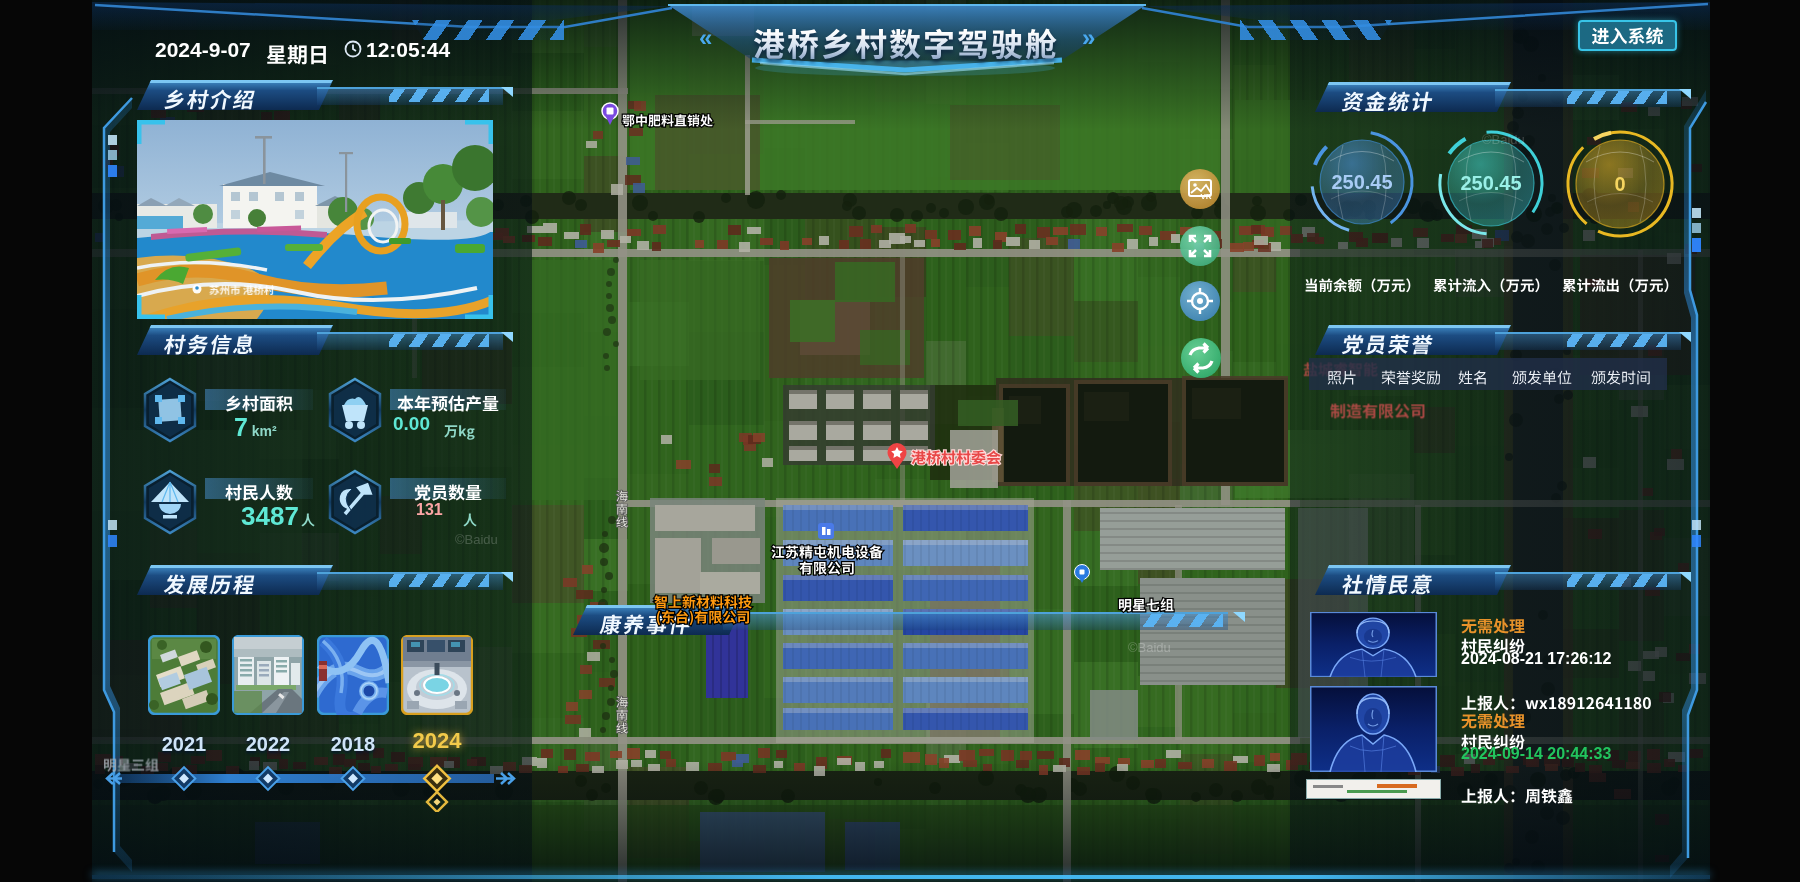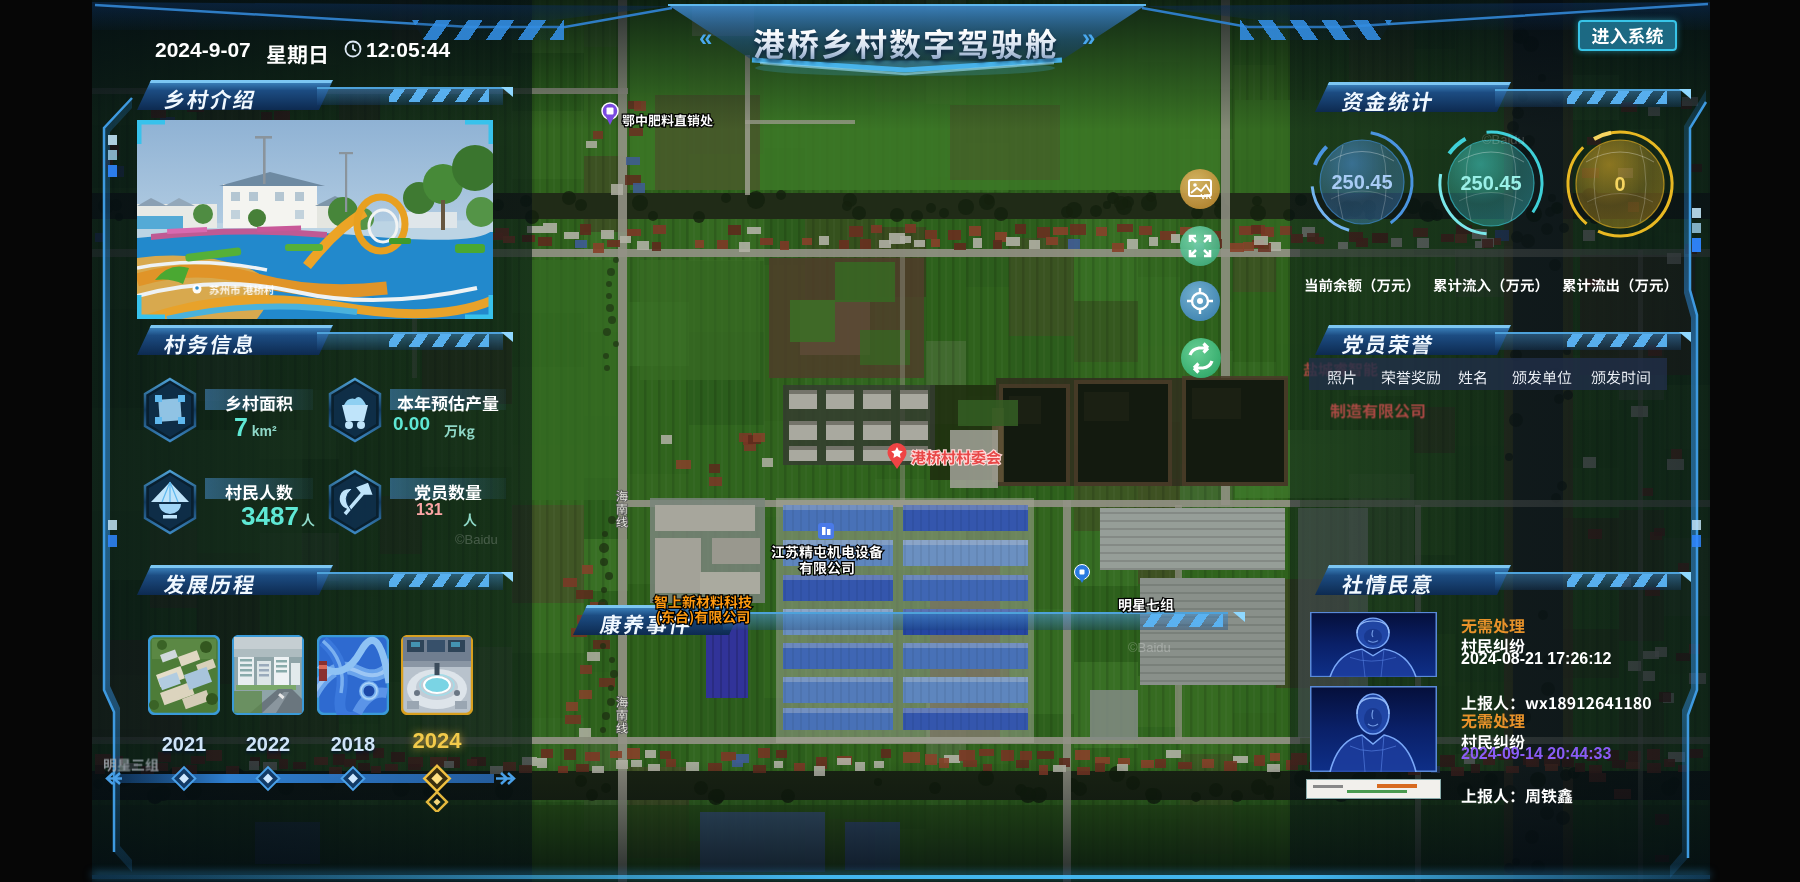--- a/index.html
+++ b/index.html
@@ -1863,21 +1863,21 @@
       </g>
     </svg>
 <svg class="abs" style="left:1461.0px;top:733.5px;overflow:visible;" width="68" height="16">
       <g transform="translate(0,14.1) scale(0.01600,-0.01600)" fill="#fff" paint-order="stroke">
         <path transform="translate(0.0,0)" d="M486 409C535 335 584 236 599 172L707 226C690 291 637 385 585 457ZM751 849V645H478V531H751V59C751 41 744 35 724 35C704 34 640 34 578 37C596 2 615 -55 620 -90C710 -90 776 -86 817 -66C859 -47 873 -13 873 58V531H976V645H873V849ZM200 850V643H46V530H187C152 409 89 275 18 195C37 165 66 115 78 80C124 135 165 217 200 306V-89H317V324C346 281 376 234 393 201L466 301C444 329 349 441 317 473V530H450V643H317V850Z"></path>
         <path transform="translate(1000.0,0)" d="M111 -95C143 -77 193 -67 498 8C492 35 486 88 485 122L235 65V252H496C552 60 657 -78 784 -78C874 -78 917 -41 935 126C902 136 857 160 831 184C825 84 815 41 790 41C735 41 670 127 626 252H913V364H596C588 400 582 438 579 477H842V804H110V98C110 53 81 25 57 11C77 -12 103 -64 111 -95ZM470 364H235V477H455C458 438 463 401 470 364ZM235 693H720V588H235Z"></path>
         <path transform="translate(2000.0,0)" d="M32 70 52 -53C158 -30 296 -2 426 28L416 139C277 113 130 85 32 70ZM491 76C518 96 557 114 776 174V-89H901V836H776V286L619 249V756H496V276C496 224 455 186 429 168C449 148 480 102 491 76ZM66 414C83 422 109 428 204 439C170 396 139 364 123 349C87 313 63 292 35 285C49 253 69 194 75 170C105 185 150 197 432 241C428 268 425 316 427 348L249 323C325 402 398 492 458 584L352 654C332 618 309 582 286 547L190 540C249 616 307 710 350 801L229 851C187 736 114 617 90 587C67 555 48 536 26 530C40 497 60 438 66 414Z"></path>
         <path transform="translate(3000.0,0)" d="M26 74 50 -43C150 -12 279 28 400 66L381 171C252 134 116 95 26 74ZM811 837 704 816C733 667 769 559 835 467H522C589 560 628 679 652 809L537 829C515 693 471 577 386 504C404 472 426 401 430 370C449 385 466 401 482 418V356H551C533 185 478 66 346 -1C370 -21 412 -67 426 -89C574 0 641 142 667 356H775C766 143 756 61 739 40C730 28 722 25 707 25C691 25 660 25 625 29C642 -1 654 -48 656 -81C701 -83 743 -82 770 -77C800 -72 821 -63 842 -34C871 3 883 112 894 396L901 389C917 423 953 462 984 486C890 571 843 672 811 837ZM58 414C75 421 100 428 187 438C155 392 126 357 111 342C78 306 56 283 29 277C43 247 61 192 67 170C94 186 137 198 400 252C395 276 390 321 390 352L227 323C297 403 364 496 417 588L318 650C300 614 279 577 257 542L174 536C230 617 285 716 325 810L212 856C173 738 104 614 82 582C60 549 42 528 20 523C34 492 53 437 58 414Z"></path>
       </g>
     </svg>
-<div class="txt" style="left:1461px;top:745px;font-size:16px;font-weight:bold;color:#8b5cf6;">2024-09-14 20:44:33</div>
+<div class="txt" style="left:1461px;top:745px;font-size:16px;font-weight:bold;color:#22c55e;">2024-09-14 20:44:33</div>
 <svg class="abs" style="left:1461.0px;top:787.5px;overflow:visible;" width="116" height="16">
       <g transform="translate(0,14.1) scale(0.01600,-0.01600)" fill="#fff" paint-order="stroke">
         <path transform="translate(0.0,0)" d="M403 837V81H43V-40H958V81H532V428H887V549H532V837Z"></path>
         <path transform="translate(1000.0,0)" d="M535 358C568 263 610 177 664 104C626 66 581 34 529 7V358ZM649 358H805C790 300 768 247 738 199C702 247 672 301 649 358ZM410 814V-86H529V-22C552 -43 575 -71 589 -93C647 -63 697 -27 741 16C785 -26 835 -62 892 -89C911 -57 947 -10 975 14C917 37 865 70 819 111C882 203 923 316 943 446L866 469L845 465H529V703H793C789 644 784 616 774 606C765 597 754 596 735 596C713 596 658 597 600 602C616 576 630 534 631 504C693 502 753 501 787 504C824 507 855 514 879 540C902 566 913 629 917 770C918 784 919 814 919 814ZM164 850V659H37V543H164V373C112 360 64 350 24 342L50 219L164 248V46C164 29 158 25 141 24C126 24 76 24 29 26C45 -7 61 -57 66 -88C145 -89 199 -86 237 -67C274 -48 286 -17 286 45V280L392 309L377 426L286 403V543H382V659H286V850Z"></path>
         <path transform="translate(2000.0,0)" d="M421 848C417 678 436 228 28 10C68 -17 107 -56 128 -88C337 35 443 217 498 394C555 221 667 24 890 -82C907 -48 941 -7 978 22C629 178 566 553 552 689C556 751 558 805 559 848Z"></path>
         <path transform="translate(3000.0,0)" d="M250 469C303 469 345 509 345 563C345 618 303 658 250 658C197 658 155 618 155 563C155 509 197 469 250 469ZM250 -8C303 -8 345 32 345 86C345 141 303 181 250 181C197 181 155 141 155 86C155 32 197 -8 250 -8Z"></path>
         <path transform="translate(4000.0,0)" d="M127 802V453C127 307 119 113 23 -18C49 -32 100 -72 120 -94C229 51 246 289 246 453V691H782V44C782 27 776 21 758 21C741 21 682 20 630 23C646 -7 663 -57 667 -88C754 -88 811 -87 850 -69C889 -49 902 -19 902 43V802ZM449 676V609H299V518H449V455H278V360H740V455H563V518H720V609H563V676ZM315 303V-25H423V30H702V303ZM423 212H591V121H423Z"></path>
         <path transform="translate(5000.0,0)" d="M55 361V253H187V101C187 56 157 26 135 12C155 -13 181 -64 190 -93C210 -73 245 -53 438 47C429 72 421 119 418 152L301 94V253H438V361H301V459H408V566H134C152 589 170 613 187 639H432V752H250C260 773 269 794 277 815L171 848C138 759 81 673 17 619C35 591 64 528 72 502C86 514 99 527 112 541V459H187V361ZM649 841V681H588C595 717 601 755 605 792L495 810C483 693 459 574 415 499C441 486 490 458 512 441C531 477 548 521 562 570H649V532C649 498 648 460 645 421H451V308H629C603 196 544 83 412 0C441 -21 481 -63 499 -87C604 -13 669 79 708 174C751 63 812 -27 899 -84C917 -53 954 -7 982 15C880 72 813 181 774 308H959V421H763C766 459 767 497 767 532V570H933V681H767V841Z"></path>
         <path transform="translate(6000.0,0)" d="M98 86C110 61 122 28 126 6L196 25C192 46 179 78 165 101ZM512 861C412 781 221 723 56 695C80 670 105 632 118 605C180 619 245 637 307 659V628H441V597H180V526H326L258 511C264 501 270 489 275 477H121V397H257C205 347 117 309 33 286C54 267 76 236 88 214L132 231V204H227V172H69V103H227V13L46 -1L58 -83C167 -72 317 -58 460 -43L459 33L413 29L441 88L377 103H457V172H314V204H396V247L425 227L454 280L463 296C434 318 381 346 332 368L343 382L304 397H696C641 344 546 303 454 280C474 262 496 232 509 210L559 228V204H659V171H495V102H580L513 84C524 64 535 37 541 16H486V-65H955V16H863L900 85L826 102H936V171H754V204H851V236L906 215C918 239 943 269 964 288C902 301 832 322 767 359L784 379L736 397H889V477H723L749 512L679 526H817V597H554V628H694V666C767 641 829 626 879 616C892 648 920 687 945 710C855 722 727 743 581 799L599 813ZM400 695C436 710 470 727 502 746C542 726 580 709 615 695ZM351 526H441V477H377C371 492 361 511 351 526ZM647 526C641 512 632 494 624 477H554V526ZM207 268C232 282 255 297 276 314C305 301 336 284 363 268ZM368 103C362 80 350 48 340 23L314 21V103ZM645 268C669 281 692 296 713 312C737 295 761 281 784 268ZM588 102H659V16H581L621 28C615 48 603 79 588 102ZM822 102C814 78 798 43 785 16H754V102Z"></path>
       </g>

